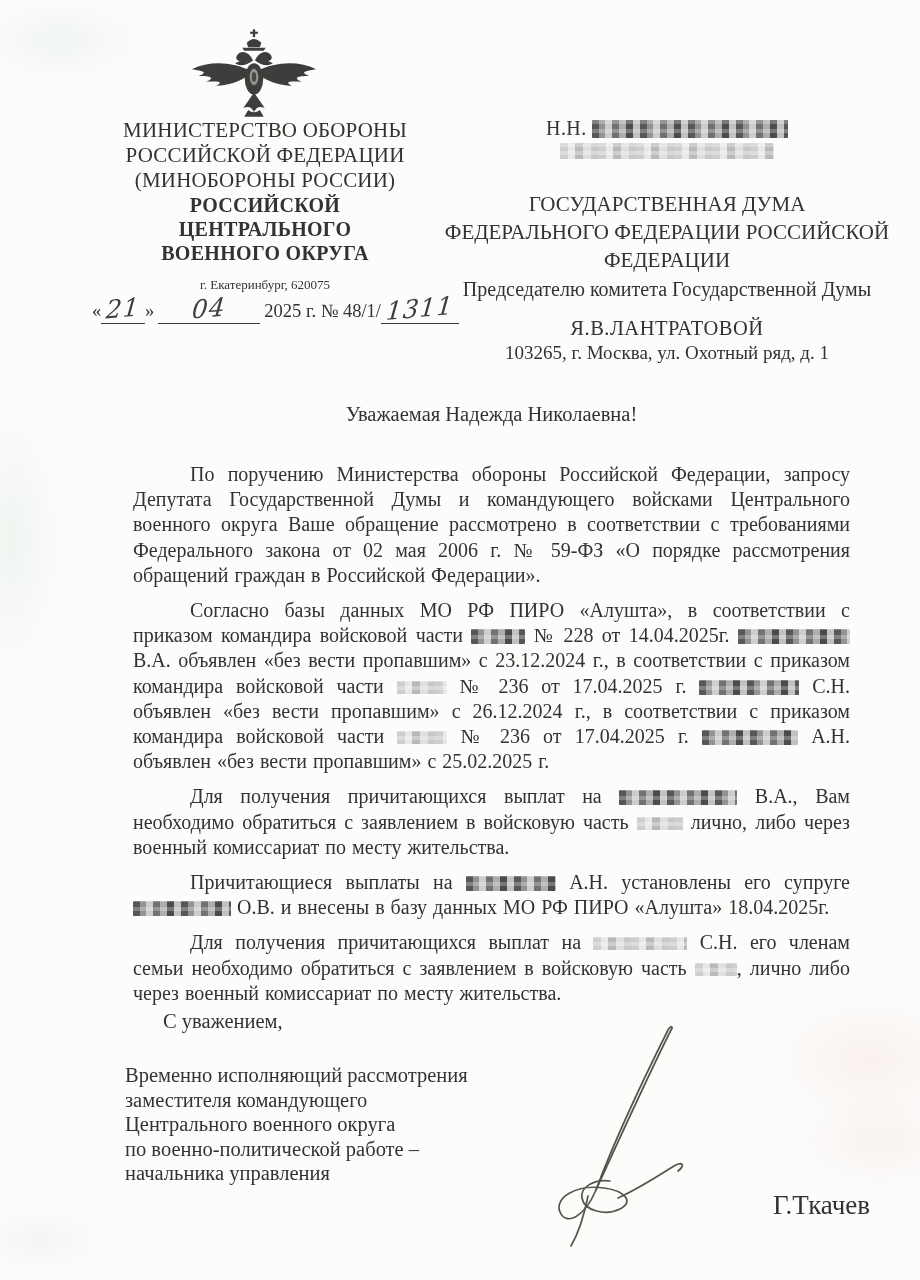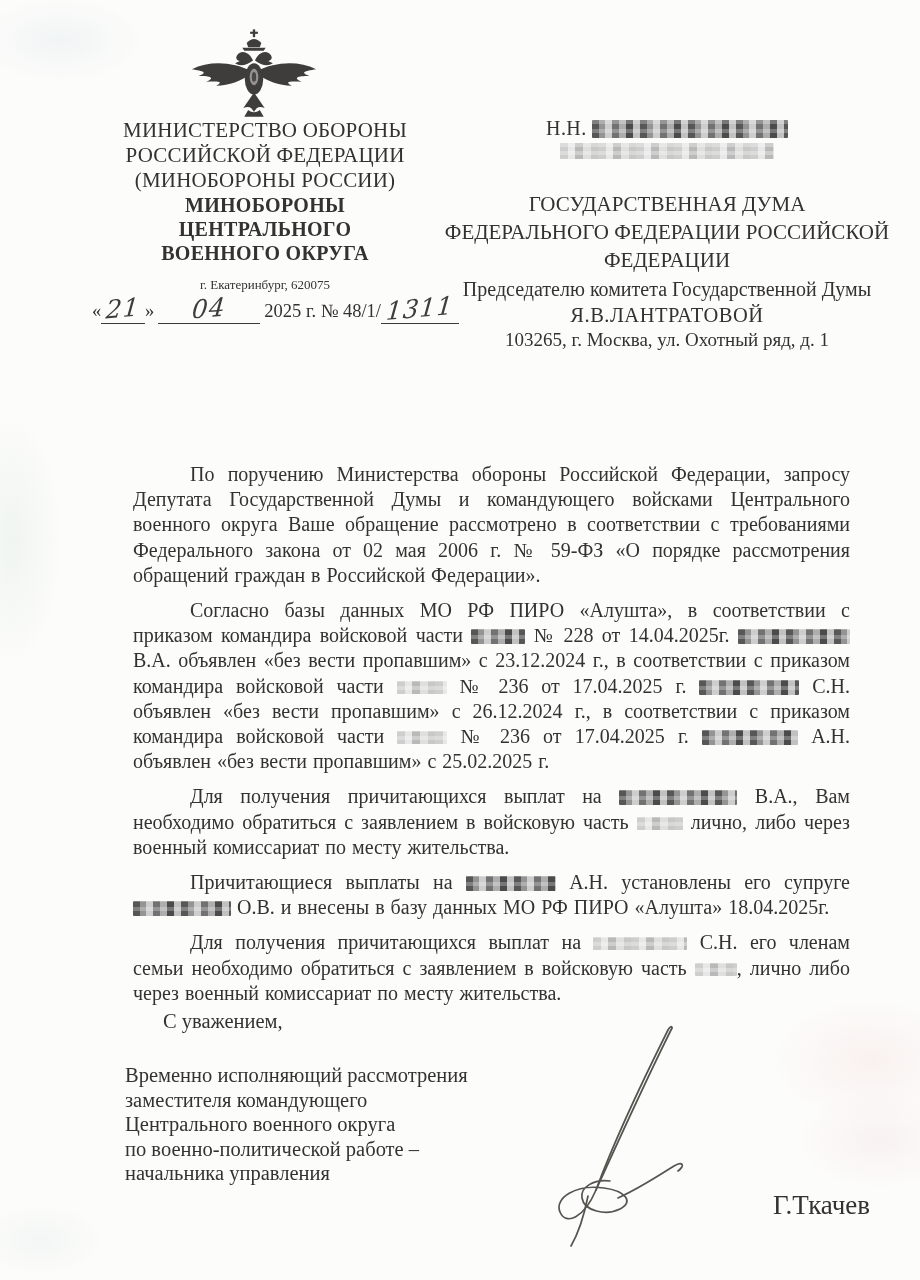--- a/index.html
+++ b/index.html
@@ -33,21 +33,21 @@
   }
   .hand-wrap.month{min-width:92px;text-align:center;margin:0 4px;}
   .refs div{font-size:18px;line-height:21px;}
   
   .recipient{position:absolute;left:428px;top:116px;width:478px;text-align:center;}
   .recipient .addr-name{font-size:20px;line-height:24px;letter-spacing:.4px;}
   .recipient .addr-contact{line-height:22px;margin-top:2px;}
   .recipient .gap{height:26px;}
   .recipient .org div{font-size:21px;line-height:28px;}
   .recipient .to-line{font-size:20px;line-height:25px;margin-top:3px;}
-  .recipient .to-name{font-size:20.5px;line-height:26px;letter-spacing:.5px;}
+  .recipient .to-name{font-size:20.5px;line-height:26px;letter-spacing:.5px;margin-top:13px;}
   .recipient .address{font-size:19px;line-height:24px;}
   
   .redact{
     display:inline-block;height:15px;vertical-align:-2px;border-radius:1px;opacity:.93;
     background:
       repeating-linear-gradient(0deg, rgba(255,255,255,0) 0 5px, rgba(255,255,255,.25) 5px 9px),
       repeating-linear-gradient(90deg,#4b4b4b 0 7px,#8d8d8d 7px 13px,#cacaca 13px 20px,#686868 20px 27px,#a8a8a8 27px 34px,#3e3e3e 34px 41px,#bdbdbd 41px 48px);
   }
   .redact.light{
     height:13px;vertical-align:-1px;opacity:.85;
@@ -102,21 +102,21 @@
     </svg>
   </div>
 
   <div class="sender">
     <div class="org">
         <div>МИНИСТЕРСТВО ОБОРОНЫ</div>
         <div>РОССИЙСКОЙ ФЕДЕРАЦИИ</div>
         <div>(МИНОБОРОНЫ РОССИИ)</div>
       </div>
     <div class="dept">
-        <div>МИНОБОРОНЫ</div>
+        <div>РОССИЙСКОЙ</div>
         <div>ЦЕНТРАЛЬНОГО</div>
         <div>ВОЕННОГО ОКРУГА</div>
       </div>
     <div class="city">г. Екатеринбург, 620075</div>
     <div class="date-line">
       <span>«</span><span class="hand-wrap"><span class="hand">21</span></span><span>»</span><span class="hand-wrap month"><span class="hand">04</span></span><span>2025 г. № 48/1/</span><span class="hand-wrap"><span class="hand">1311</span></span>
     </div>
   </div>
 
   <div class="recipient">
@@ -131,20 +131,21 @@
     <div class="org">
         <div>ГОСУДАРСТВЕННАЯ ДУМА</div>
         <div>ФЕДЕРАЛЬНОГО ФЕДЕРАЦИИ РОССИЙСКОЙ</div>
         <div>ФЕДЕРАЦИИ</div>
       </div>
     <div class="to-line">Председателю комитета Государственной Думы</div>
     <div class="to-name">Я.В.ЛАНТРАТОВОЙ</div>
     <div class="address">103265, г. Москва, ул. Охотный ряд, д. 1</div>
   </div>
 
+  <div class="salutation">Уважаемая Надежда Николаевна!</div>
 
   <div class="letter-body">
     <p>По поручению Министерства обороны Российской Федерации, запросу Депутата Государственной Думы и командующего войсками Центрального военного округа Ваше обращение рассмотрено в соответствии с требованиями Федерального закона от 02 мая 2006 г. № 59-ФЗ «О порядке рассмотрения обращений граждан в Российской Федерации».</p>
     <p>Согласно базы данных МО РФ ПИРО «Алушта», в соответствии с приказом командира войсковой части <span class="redact" style="width: 54px;"></span> № 228 от 14.04.2025г. <span class="redact" style="width: 112px;"></span> В.А. объявлен «без вести пропавшим» с 23.12.2024 г., в соответствии с приказом командира войсковой части <span class="redact light" style="width: 50px;"></span> № 236 от 17.04.2025 г. <span class="redact" style="width: 100px;"></span> С.Н. объявлен «без вести пропавшим» с 26.12.2024 г., в соответствии с приказом командира войсковой части <span class="redact light" style="width: 50px;"></span> № 236 от 17.04.2025 г. <span class="redact" style="width: 96px;"></span> А.Н. объявлен «без вести пропавшим» с 25.02.2025 г.</p>
     <p>Для получения причитающихся выплат на <span class="redact" style="width: 118px;"></span> В.А., Вам необходимо обратиться с заявлением в войсковую часть <span class="redact light" style="width: 46px;"></span> лично, либо через военный комиссариат по месту жительства.</p>
     <p>Причитающиеся выплаты на <span class="redact" style="width: 90px;"></span> А.Н. установлены его супруге <span class="redact" style="width: 98px;"></span> О.В. и внесены в базу данных МО РФ ПИРО «Алушта» 18.04.2025г.</p>
     <p>Для получения причитающихся выплат на <span class="redact light" style="width: 94px;"></span> С.Н. его членам семьи необходимо обратиться с заявлением в войсковую часть <span class="redact light" style="width: 42px;"></span>, лично либо через военный комиссариат по месту жительства.</p>
   </div>
 
   <div class="closing">С уважением,</div>

